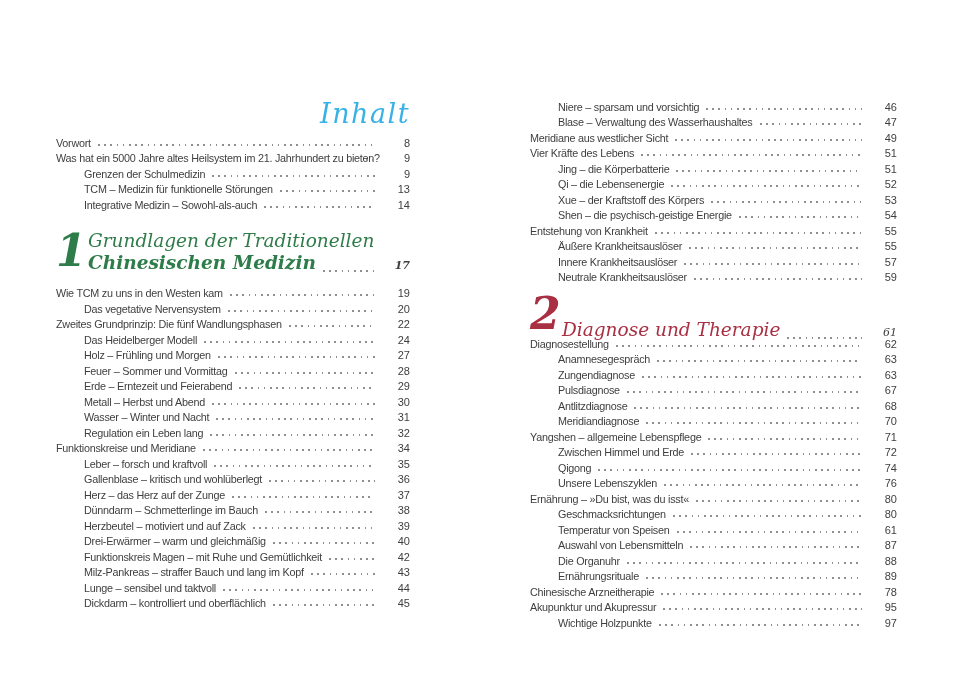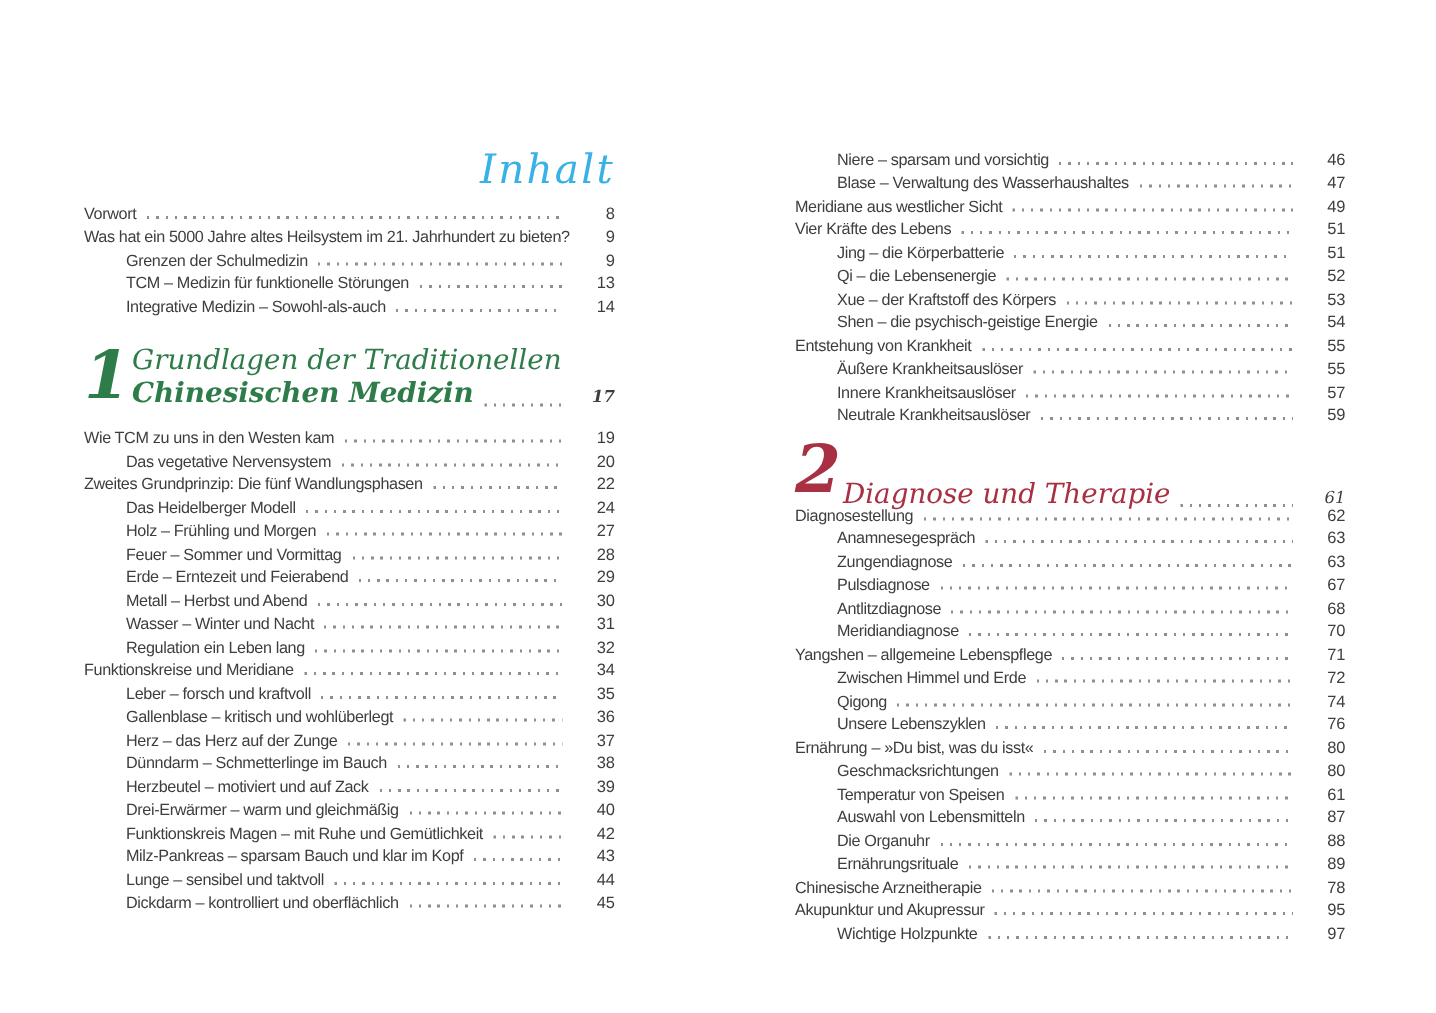--- a/index.html
+++ b/index.html
@@ -236,21 +236,21 @@
           <span class="pg">40</span>
         </div>
 
         <div class="row indent">
           <span class="lbl">Funktionskreis Magen – mit Ruhe und Gemütlichkeit</span>
           <span class="leader"></span>
           <span class="pg">42</span>
         </div>
 
         <div class="row indent">
-          <span class="lbl">Milz-Pankreas – sparsam Bauch und klar im Kopf</span>
+          <span class="lbl">Milz-Pankreas – straffer Bauch und lang im Kopf</span>
           <span class="leader"></span>
           <span class="pg">43</span>
         </div>
 
         <div class="row indent">
           <span class="lbl">Lunge – sensibel und taktvoll</span>
           <span class="leader"></span>
           <span class="pg">44</span>
         </div>
 

